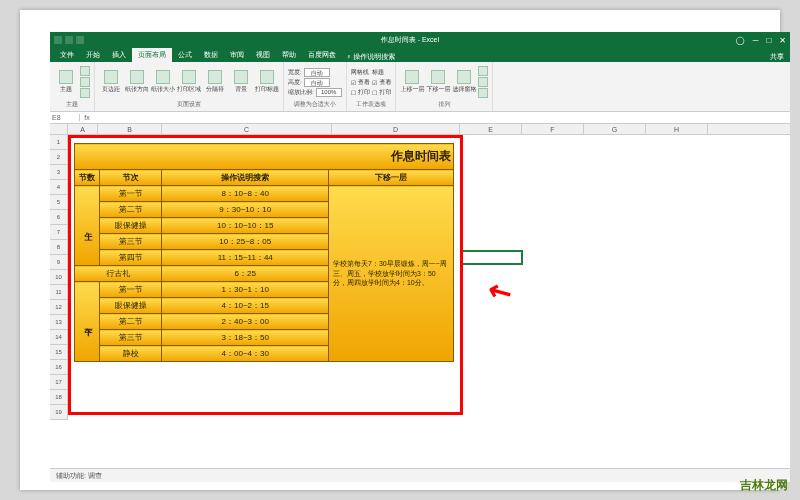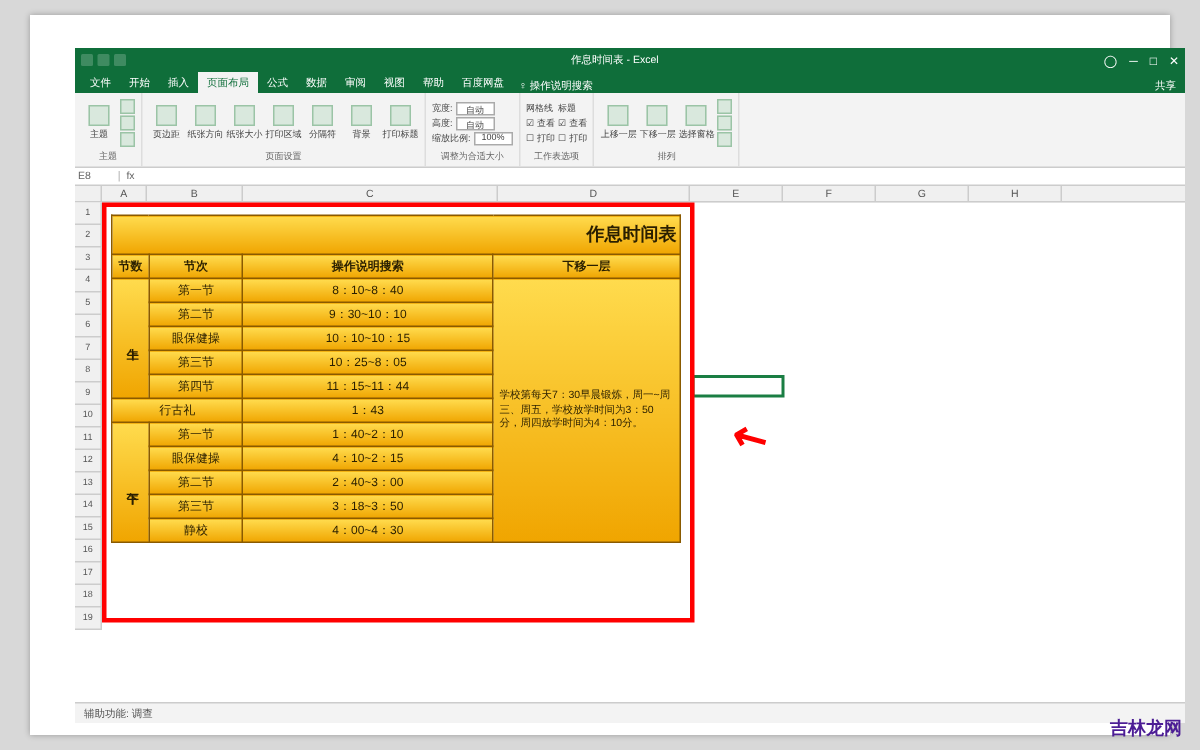--- a/index.html
+++ b/index.html
@@ -54,21 +54,21 @@
   .schedule-table .period-col { width: 24px; writing-mode: vertical-rl; font-weight: bold; }
   .schedule-table .class-col { width: 60px; }
   .schedule-table .time-col { width: 160px; }
   .schedule-table .note-col { width: 120px; font-size: 7px; padding: 4px; text-align: left; line-height: 1.4; }
   
   .sel-cell { position: absolute; border: 2px solid #1a7e43; width: 62px; height: 15px; z-index: 40; }
   .arrow { position: absolute; z-index: 60; color: #ff0000; font-size: 28px; transform: rotate(-30deg); font-weight: bold; }
   
   .statusbar { position: absolute; bottom: 0; left: 0; right: 0; height: 14px; background: #f3f3f3; border-top: 1px solid #ccc; font-size: 7px; display: flex; align-items: center; padding: 0 6px; color: #555; }
   
-  .watermark { position: absolute; bottom: 6px; right: 12px; font-size: 12px; color: #4c1d95; font-weight: bold; z-index: 100; }
+  .watermark { position: absolute; bottom: 6px; right: 12px; font-size: 12px; color: #4d7c0f; font-weight: bold; z-index: 100; }
 </style>
 </head>
 <body>
 
 <div class="outer-frame">
 <div class="app-window">
 
   <div class="titlebar">
     <div class="qat">
       <span></span>
@@ -274,26 +274,26 @@
         <tr class="data-row">
                 <td>第三节</td>
                 <td>10：25~8：05</td>
               </tr>
         <tr class="data-row">
                 <td>第四节</td>
                 <td>11：15~11：44</td>
               </tr>
         <tr class="data-row">
                 <td colspan="2">行古礼</td>
-                <td>1：43</td>
+                <td>6：25</td>
               </tr>
         <tr class="data-row">
           <td class="period-col" rowspan="5">下午</td>
           <td>第一节</td>
-          <td>1：40~2：10</td>
+          <td>1：30~1：10</td>
         </tr>
         <tr class="data-row">
                 <td>眼保健操</td>
                 <td>4：10~2：15</td>
               </tr>
         <tr class="data-row">
                 <td>第二节</td>
                 <td>2：40~3：00</td>
               </tr>
         <tr class="data-row">

